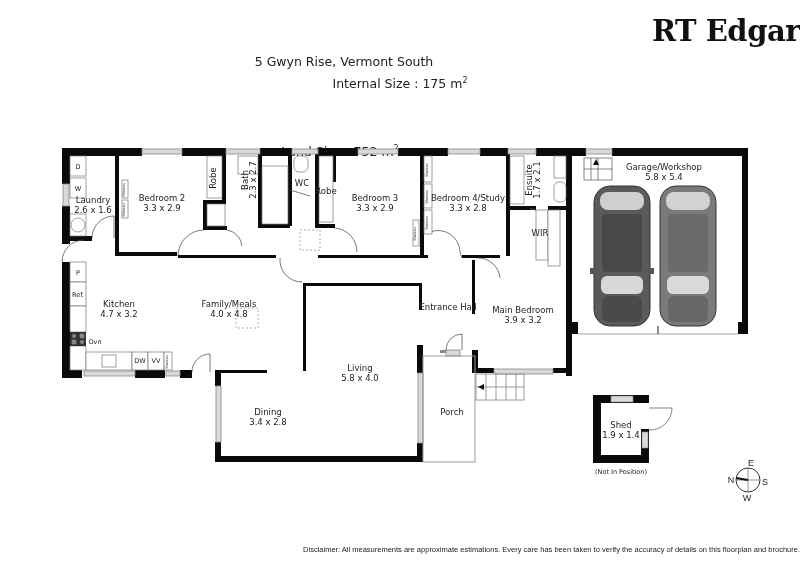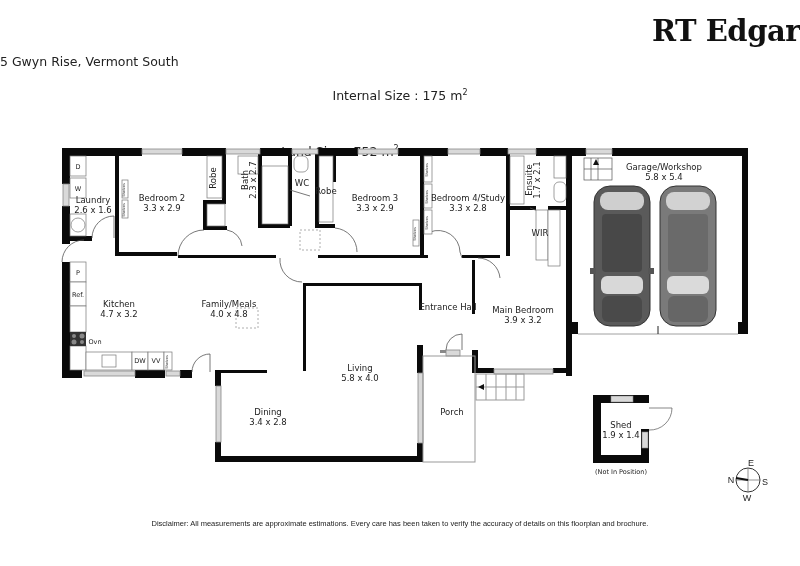--- a/index.html
+++ b/index.html
@@ -1,26 +1,26 @@
 <!DOCTYPE html>
 <html><head>
 <meta charset="utf-8">
 <style>
   html, body { margin: 0; padding: 0; background: #ffffff; }
   body { width: 800px; height: 566px; position: relative; overflow: hidden; font-family: "DejaVu Sans", sans-serif; color: #1a1a1a; }
   .brand { position: absolute; top: 14px; width: 800px; text-align: right; font-family: "DejaVu Serif", serif; font-weight: bold; font-size: 29px; letter-spacing: -0.5px; color: #111; }
-  .address { position: absolute; top: 54px; width: 688px; text-align: left; font-size: 12.5px; color: #222; }
-  .size1 { position: absolute; top: 76px; width: 800px; text-align: center; font-size: 12.5px; color: #222; margin-top: 12px; }
+  .address { position: absolute; top: 54px; width: 688px; text-align: center; font-size: 12.5px; color: #222; }
+  .size1 { position: absolute; top: 76px; width: 800px; text-align: center; font-size: 12.5px; color: #222; }
   .size2 { position: absolute; top: 96px; width: 680px; text-align: center; font-size: 12.5px; color: #222; margin-top: 48px; }
   sup { font-size: 8px; }
   svg.plan { position: absolute; left: 0; top: 0; }
   .lbl { font-family: "DejaVu Sans", sans-serif; font-size: 8.5px; fill: #222; text-anchor: middle; }
   .lbl-s { font-family: "DejaVu Sans", sans-serif; font-size: 6.5px; fill: #222; text-anchor: middle; }
   .tiny { font-family: "DejaVu Sans", sans-serif; font-size: 3.5px; fill: #333; text-anchor: middle; }
-  .disclaimer { position: absolute; top: 519px; width: 800px; text-align: center; font-size: 7.5px; color: #222; font-family: "Liberation Sans", sans-serif; }
+  .disclaimer { position: absolute; top: 545px; width: 800px; text-align: right; font-size: 7.5px; color: #222; font-family: "Liberation Sans", sans-serif; }
   .compass-l { font-family: "Liberation Sans", sans-serif; font-size: 9px; fill: #222; text-anchor: middle; }
 </style>
 </head>
 <body>
 
 <div class="brand">RT Edgar</div>
 <div class="address">5 Gwyn Rise, Vermont South</div>
 <div class="size1"><span>Internal Size : 175 m</span><sup>2</sup></div>
 <div class="size2"><span>Land Size : 752 m</span><sup>2</sup></div>
 

